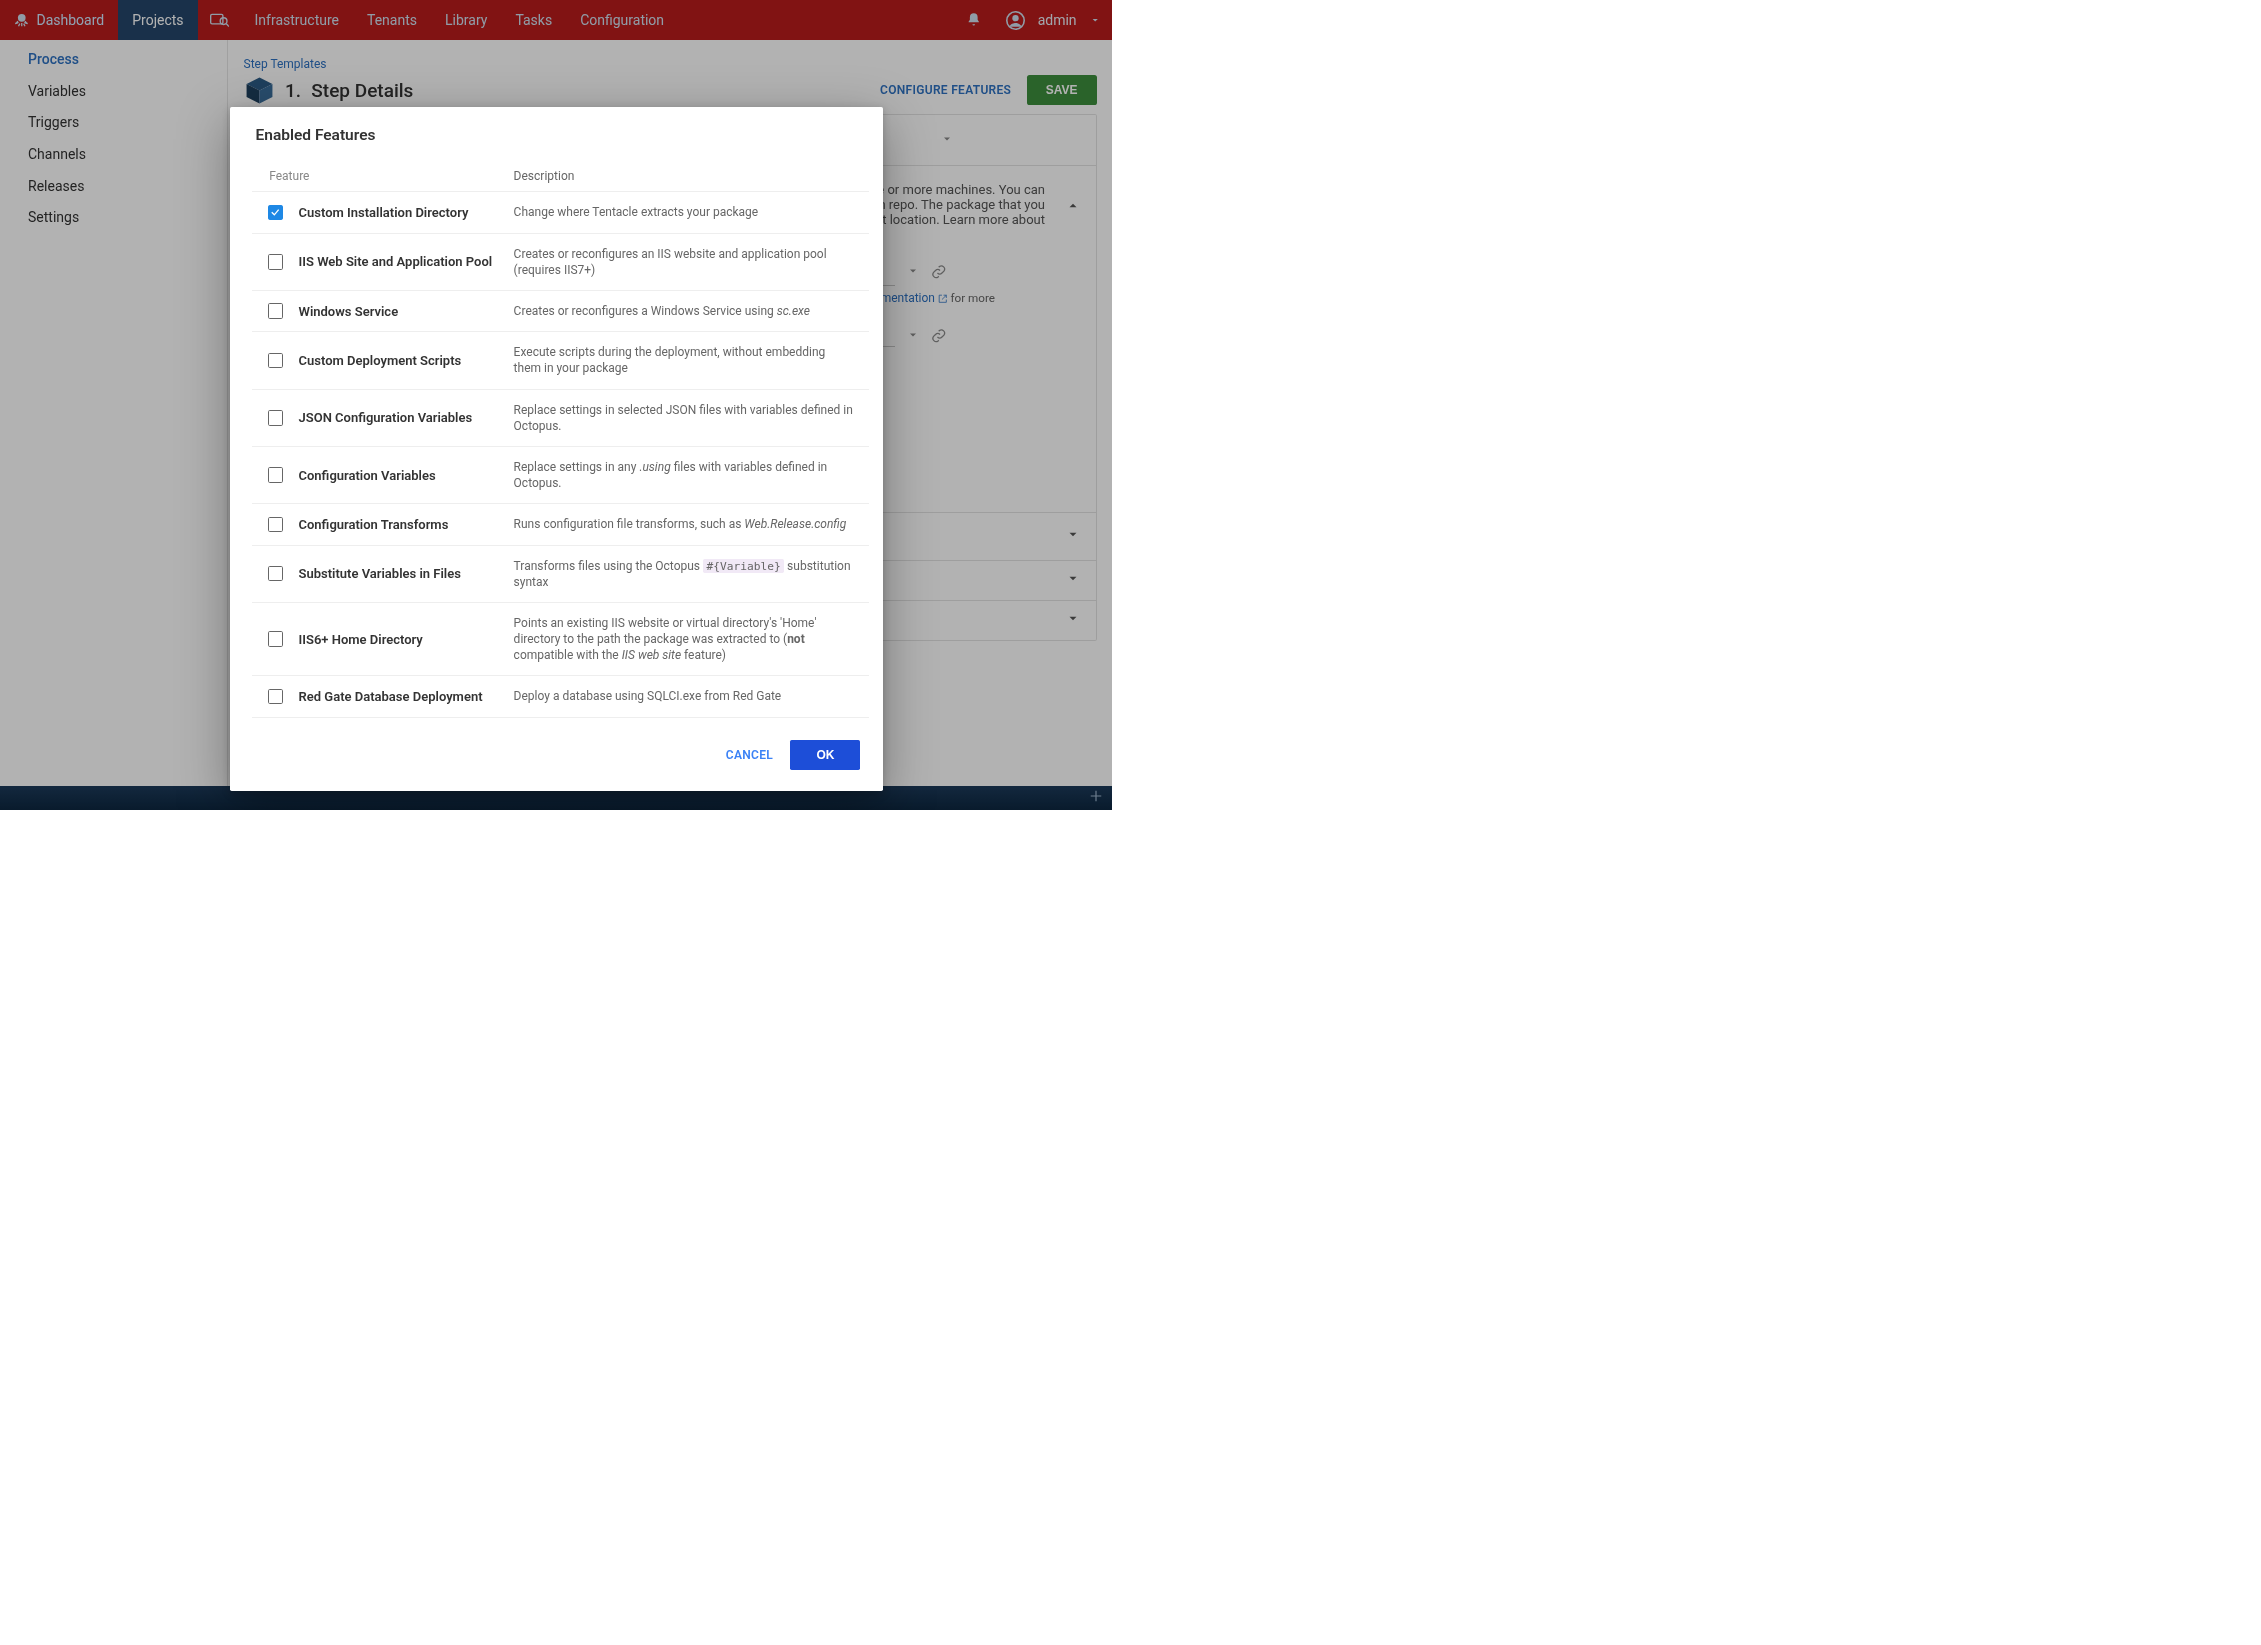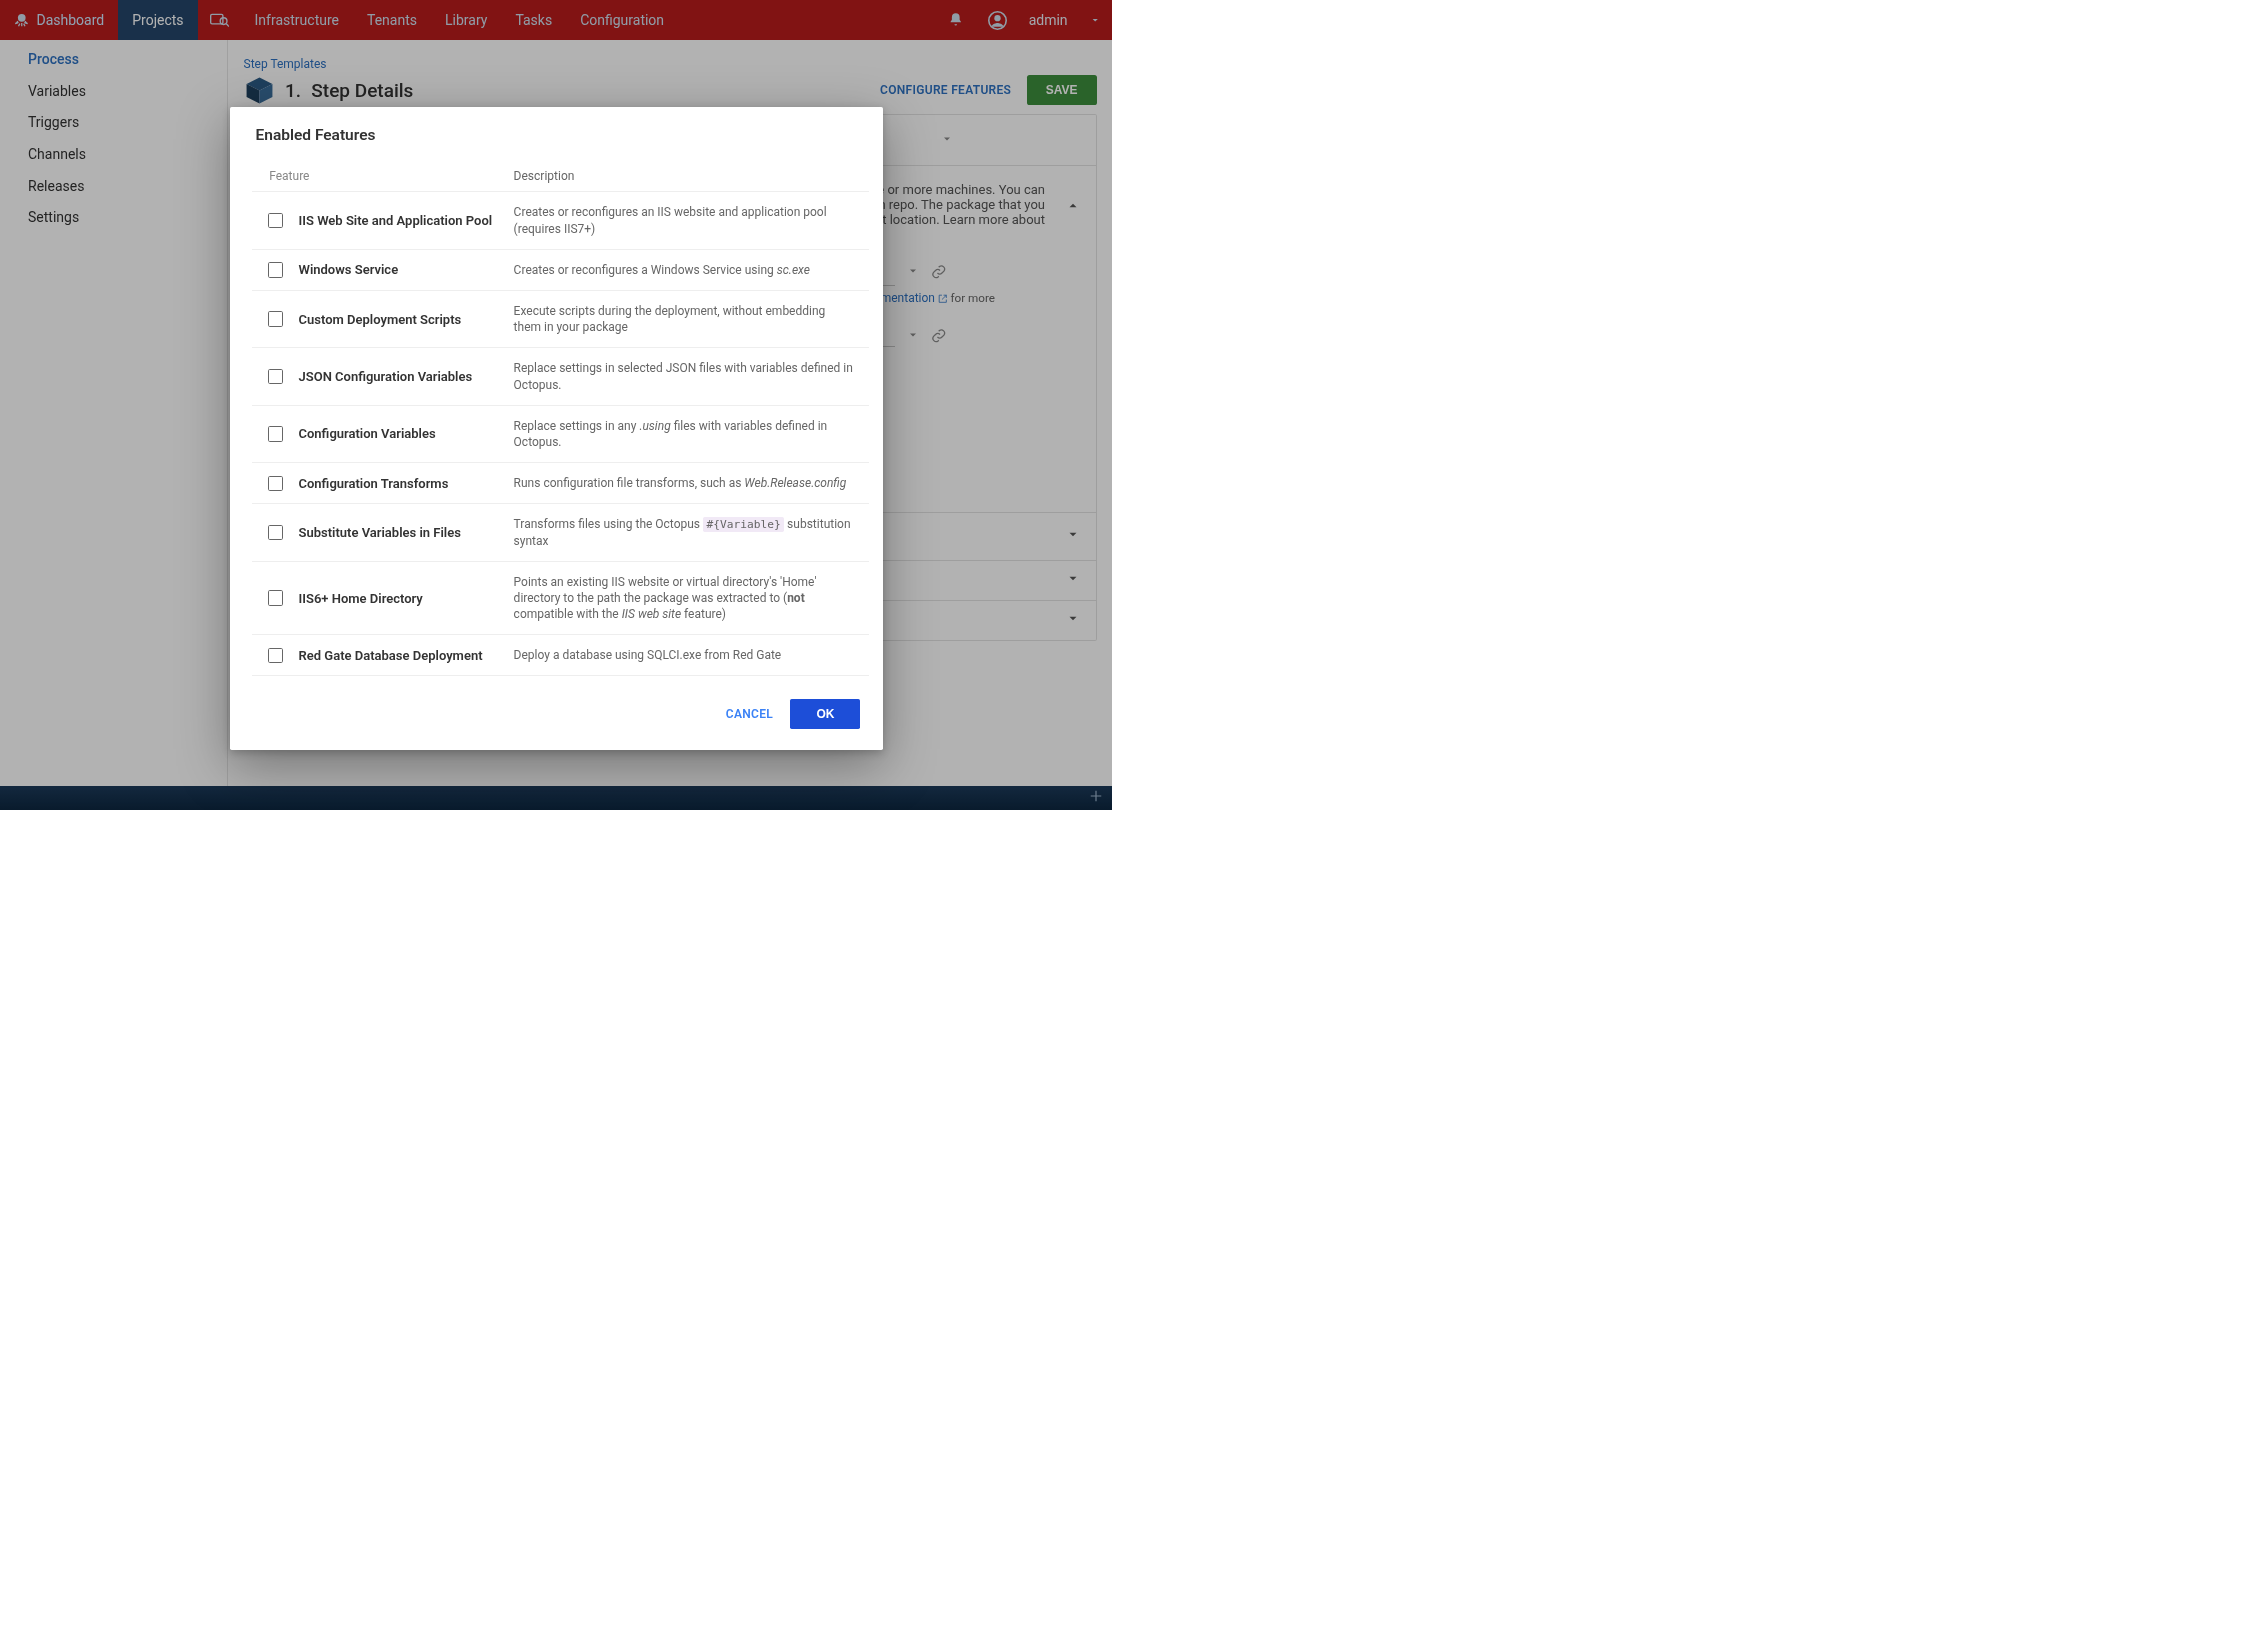--- a/index.html
+++ b/index.html
@@ -18,21 +18,21 @@
     color: #cfe0ef; font-size: 14px;
   }
   .topnav .nav-item {
     padding: 0 14px; height: 40px; display: flex; align-items: center; gap: 7px;
     cursor: pointer; color: #cfe0ef;
   }
   .topnav .nav-item.active-dash { color: #cfe8ff; }
   .topnav .nav-item.projects { background: #25466a; color: #fff; }
   .topnav .nav-item.icon-only { padding: 0 12px; }
   .topnav .spacer { flex: 1; }
-  .topnav .user { display:flex; align-items:center; gap:22px; padding:0 12px; color:#e8eef6; }
+  .topnav .user { display:flex; align-items:center; gap:13px; padding:0 12px; color:#e8eef6; }
   .bell, .octo-icon, .user-icon, .caret-icon, .plus-icon {
     display:inline-block;
   }
 
   
   .sidebar {
     position: absolute; top: 40px; left: 0; width: 228px; bottom: 24px;
     background: #fff; border-right: 0.9px solid #e6e6e6;
     padding: 3.5px 0;
   }
@@ -328,20 +328,31 @@
     <div class="feat-table">
       <div class="feat-head">
         <div class="col-feat" style="padding-left:1.7px;">
             <span>Feature</span>
           </div>
         <div class="col-desc"><span>Description</span></div>
       </div>
       <div id="feat-rows">
           <div class="feat-row">
             <div class="col-feat">
+              <span class="checkbox checked">
+                <svg width="10.4" height="10.4" viewBox="0 0 24 24" fill="none" stroke="#fff" stroke-width="3">
+                  <polyline points="4 12 10 18 20 6"></polyline>
+                </svg>
+              </span>
+              <span>Custom Installation Directory</span>
+            </div>
+            <div class="col-desc">Change where Tentacle extracts your package</div>
+          </div>
+          <div class="feat-row">
+            <div class="col-feat">
               <span class="checkbox"></span>
               <span>IIS Web Site and Application Pool</span>
             </div>
             <div class="col-desc">Creates or reconfigures an IIS website and application pool (requires IIS7+)</div>
           </div>
           <div class="feat-row">
             <div class="col-feat">
               <span class="checkbox"></span>
               <span>Windows Service</span>
             </div>

